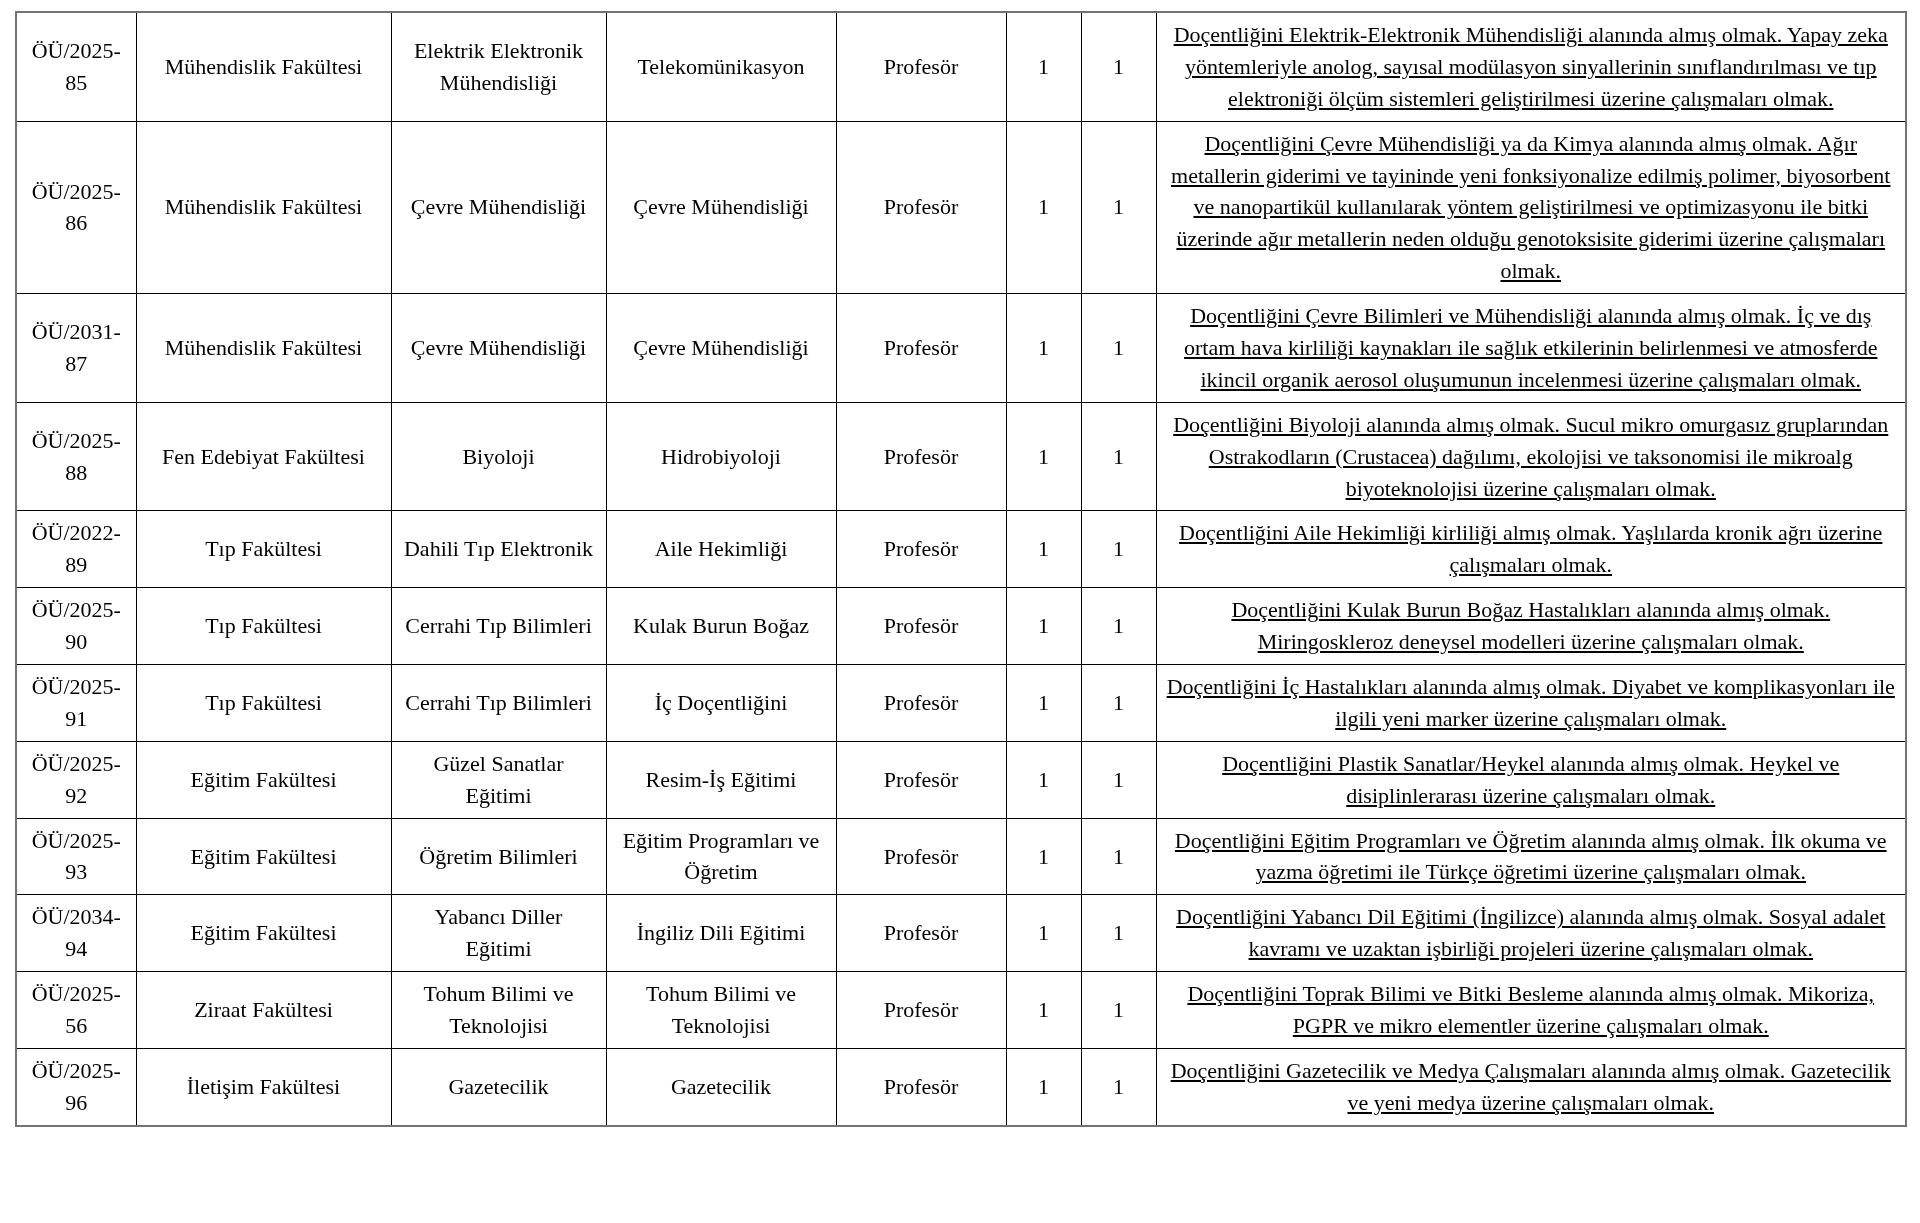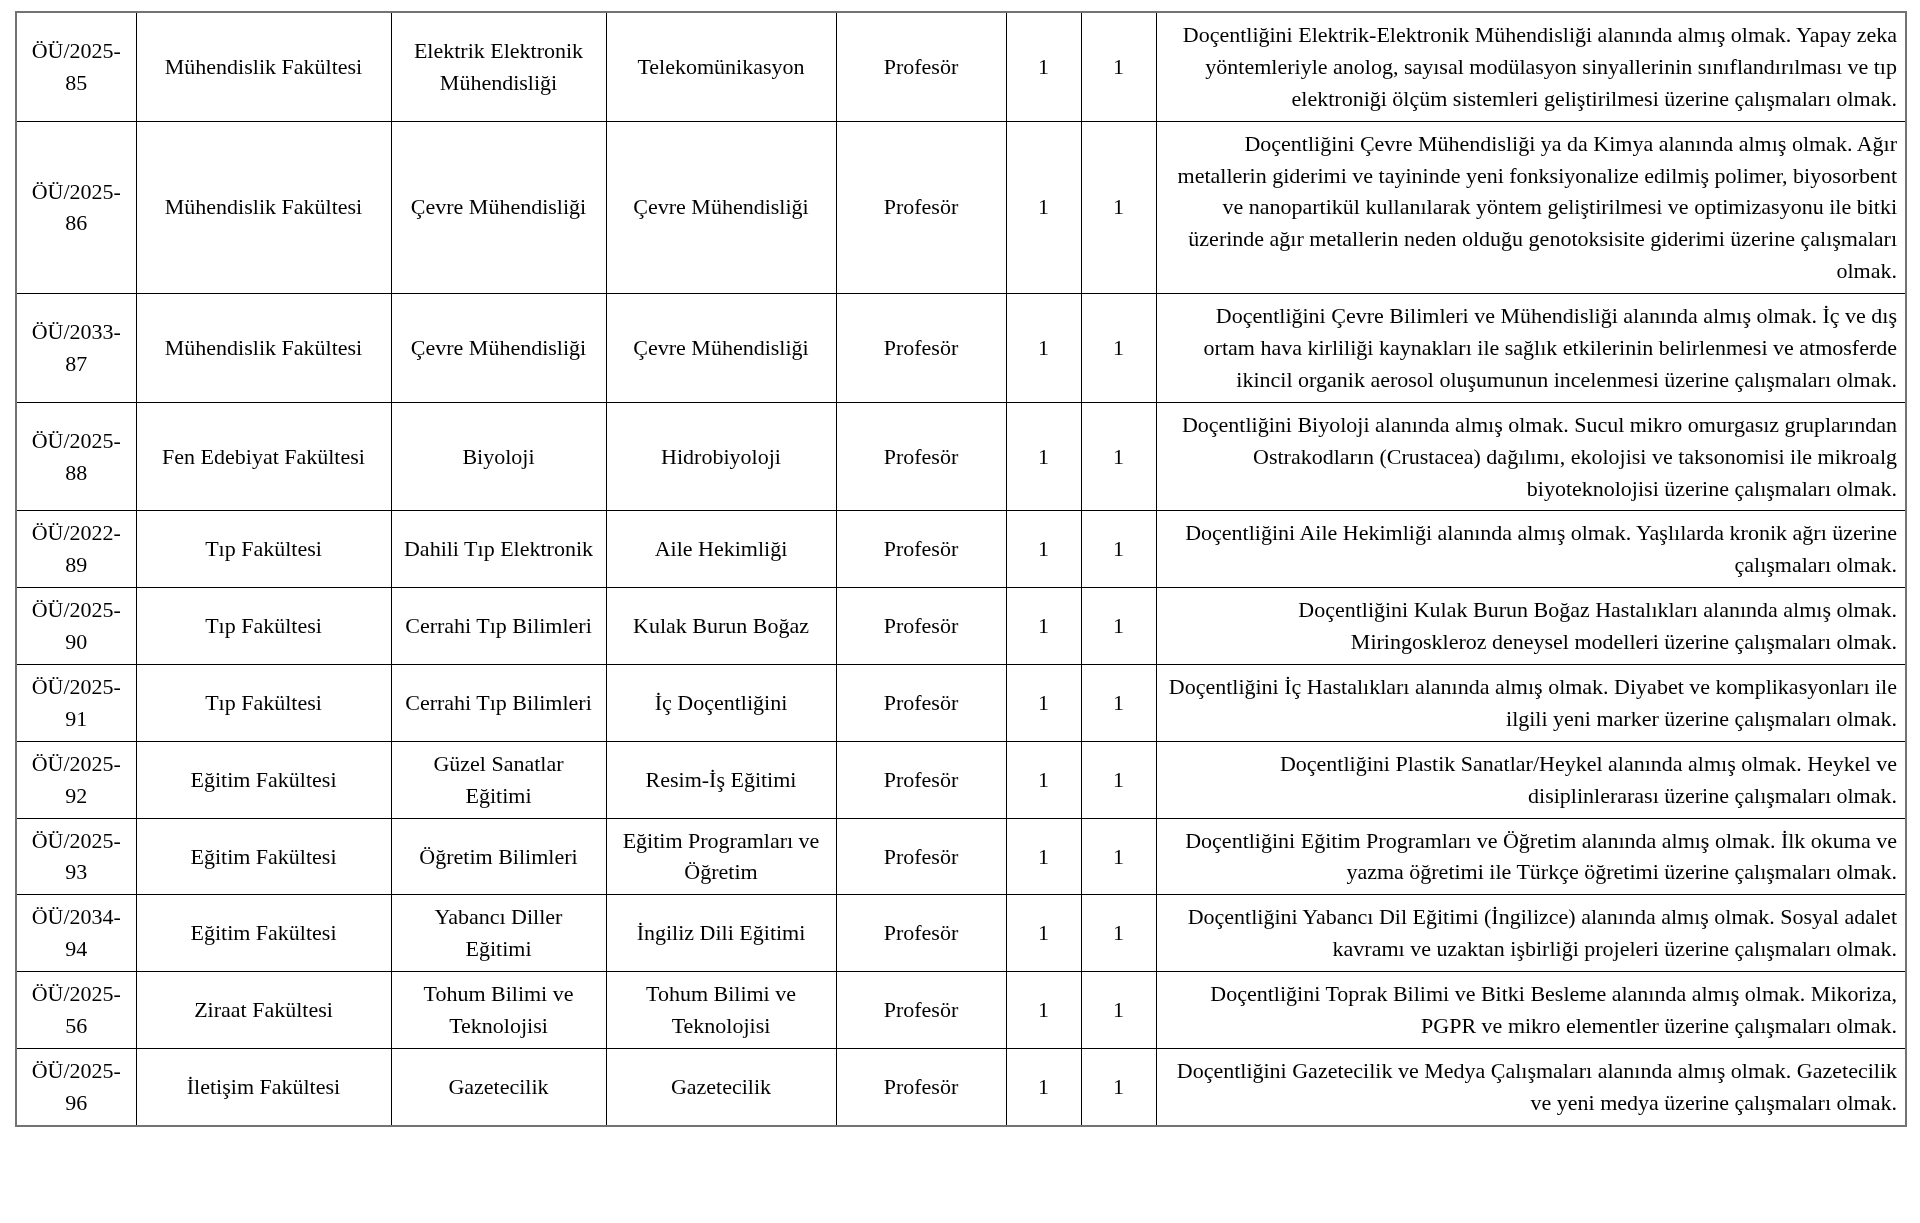--- a/index.html
+++ b/index.html
@@ -26,23 +26,24 @@
     font-size: 22px;
     line-height: 1.45;
     padding: 6px 8px;
     vertical-align: middle;
     overflow-wrap: break-word;
   }
   td.cell-center {
     text-align: center;
   }
   td.cell-desc {
-    text-align: right;
+    text-align: center;
     padding-left: 10px;
     padding-right: 10px;
+    text-decoration: underline;
   }
   col.c-code   { width: 120px; }
   col.c-fac    { width: 255px; }
   col.c-dept   { width: 215px; }
   col.c-field  { width: 230px; }
   col.c-title  { width: 170px; }
   col.c-n1     { width: 75px; }
   col.c-n2     { width: 75px; }
   col.c-desc   { width: 750px; }
 </style>
@@ -75,21 +76,21 @@
         <td class="cell-center">ÖÜ/2025-86</td>
         <td class="cell-center">Mühendislik Fakültesi</td>
         <td class="cell-center">Çevre Mühendisliği</td>
         <td class="cell-center">Çevre Mühendisliği</td>
         <td class="cell-center">Profesör</td>
         <td class="cell-center">1</td>
         <td class="cell-center">1</td>
         <td class="cell-desc">Doçentliğini Çevre Mühendisliği ya da Kimya alanında almış olmak. Ağır metallerin giderimi ve tayininde yeni fonksiyonalize edilmiş polimer, biyosorbent ve nanopartikül kullanılarak yöntem geliştirilmesi ve optimizasyonu ile bitki üzerinde ağır metallerin neden olduğu genotoksisite giderimi üzerine çalışmaları olmak.</td>
       </tr>
       <tr>
-        <td class="cell-center">ÖÜ/2033-87</td>
+        <td class="cell-center">ÖÜ/2031-87</td>
         <td class="cell-center">Mühendislik Fakültesi</td>
         <td class="cell-center">Çevre Mühendisliği</td>
         <td class="cell-center">Çevre Mühendisliği</td>
         <td class="cell-center">Profesör</td>
         <td class="cell-center">1</td>
         <td class="cell-center">1</td>
         <td class="cell-desc">Doçentliğini Çevre Bilimleri ve Mühendisliği alanında almış olmak. İç ve dış ortam hava kirliliği kaynakları ile sağlık etkilerinin belirlenmesi ve atmosferde ikincil organik aerosol oluşumunun incelenmesi üzerine çalışmaları olmak.</td>
       </tr>
       <tr>
         <td class="cell-center">ÖÜ/2025-88</td>
@@ -102,21 +103,21 @@
         <td class="cell-desc">Doçentliğini Biyoloji alanında almış olmak. Sucul mikro omurgasız gruplarından Ostrakodların (Crustacea) dağılımı, ekolojisi ve taksonomisi ile mikroalg biyoteknolojisi üzerine çalışmaları olmak.</td>
       </tr>
       <tr>
         <td class="cell-center">ÖÜ/2022-89</td>
         <td class="cell-center">Tıp Fakültesi</td>
         <td class="cell-center">Dahili Tıp Elektronik</td>
         <td class="cell-center">Aile Hekimliği</td>
         <td class="cell-center">Profesör</td>
         <td class="cell-center">1</td>
         <td class="cell-center">1</td>
-        <td class="cell-desc">Doçentliğini Aile Hekimliği alanında almış olmak. Yaşlılarda kronik ağrı üzerine çalışmaları olmak.</td>
+        <td class="cell-desc">Doçentliğini Aile Hekimliği kirliliği almış olmak. Yaşlılarda kronik ağrı üzerine çalışmaları olmak.</td>
       </tr>
       <tr>
         <td class="cell-center">ÖÜ/2025-90</td>
         <td class="cell-center">Tıp Fakültesi</td>
         <td class="cell-center">Cerrahi Tıp Bilimleri</td>
         <td class="cell-center">Kulak Burun Boğaz</td>
         <td class="cell-center">Profesör</td>
         <td class="cell-center">1</td>
         <td class="cell-center">1</td>
         <td class="cell-desc">Doçentliğini Kulak Burun Boğaz Hastalıkları alanında almış olmak. Miringoskleroz deneysel modelleri üzerine çalışmaları olmak.</td>

